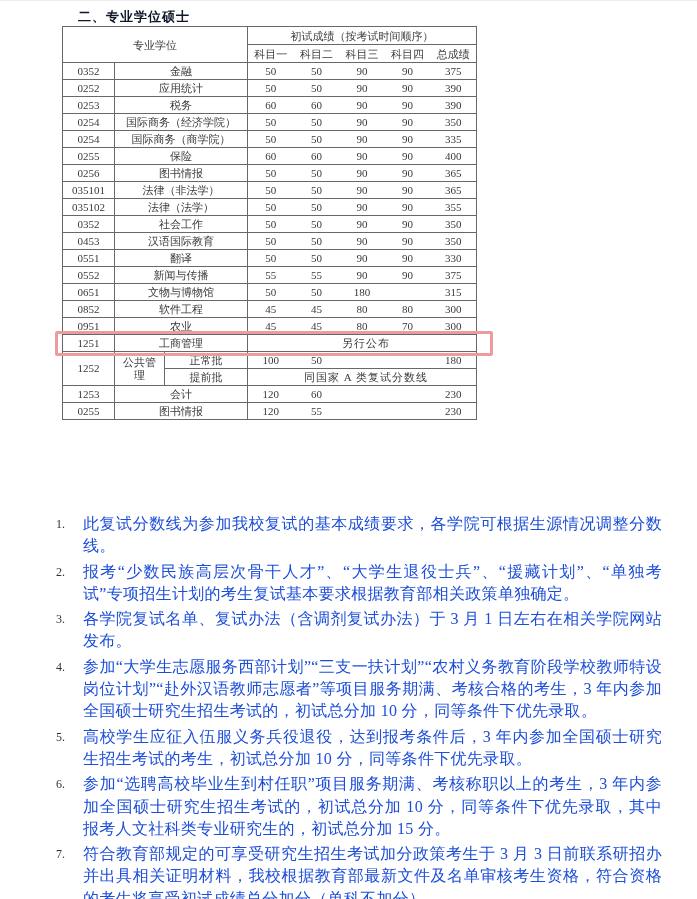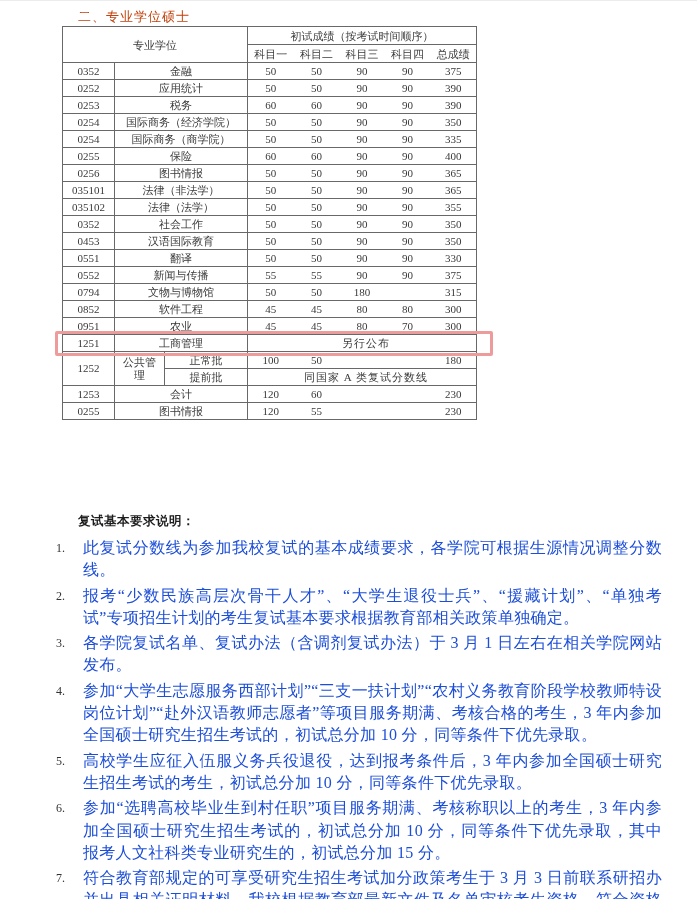--- a/index.html
+++ b/index.html
@@ -3,21 +3,21 @@
 <meta charset="utf-8">
 <style>
   html, body { margin:0; padding:0; background:#ffffff; }
   .page {
     position:relative; width:697px; height:899px; background:#ffffff;
     overflow:hidden; font-family:"Liberation Serif","DejaVu Serif",serif;
     color:#333; border-top:1px solid #ececec;
   }
   .section-title {
     position:absolute; left:78px; top:7px;
-    font-size:13px; font-weight:normal; color:#c2410c; letter-spacing:1px;
+    font-size:13px; font-weight:bold; color:#0f172a; letter-spacing:1px;
   }
   .table-wrap { position:absolute; left:62px; top:25px; width:414px; }
   table.score-table {
     border-collapse:collapse; table-layout:fixed; width:414px;
     font-size:11px; color:#3a3a3a;
   }
   .score-table th, .score-table td {
     border:1px solid #686868; padding:0; text-align:center;
     font-weight:normal; height:16px; line-height:15px;
     overflow:hidden; white-space:normal;
@@ -239,21 +239,21 @@
               <div class="score-flex">
                 <span>55</span>
                 <span>55</span>
                 <span>90</span>
                 <span>90</span>
                 <span>375</span>
               </div>
             </td>
           </tr>
           <tr>
-            <td>0794</td>
+            <td>0651</td>
             <td colspan="2">文物与博物馆</td>
             <td>
               <div class="score-flex">
                 <span>50</span>
                 <span>50</span>
                 <span>180</span>
                 <span></span>
                 <span>315</span>
               </div>
             </td>
@@ -332,21 +332,20 @@
                 <span>230</span>
               </div>
             </td>
           </tr>
         </tbody>
     </table>
     <div class="highlight-box" id="highlight-box" style="border-color: rgb(238, 155, 155); left: -7px; top: 304.5px; width: 438px; height: 25px;"></div>
   </div>
 
   <div class="notes">
-    <div class="notes-title">复试基本要求说明：</div>
     <div id="notes-list">
         <div class="note-item">
           <div class="note-num">1.</div>
           <div class="note-text">此复试分数线为参加我校复试的基本成绩要求，各学院可根据生源情况调整分数线。</div>
         </div>
         <div class="note-item">
           <div class="note-num">2.</div>
           <div class="note-text">报考“少数民族高层次骨干人才”、“大学生退役士兵”、“援藏计划”、“单独考试”专项招生计划的考生复试基本要求根据教育部相关政策单独确定。</div>
         </div>
         <div class="note-item">

